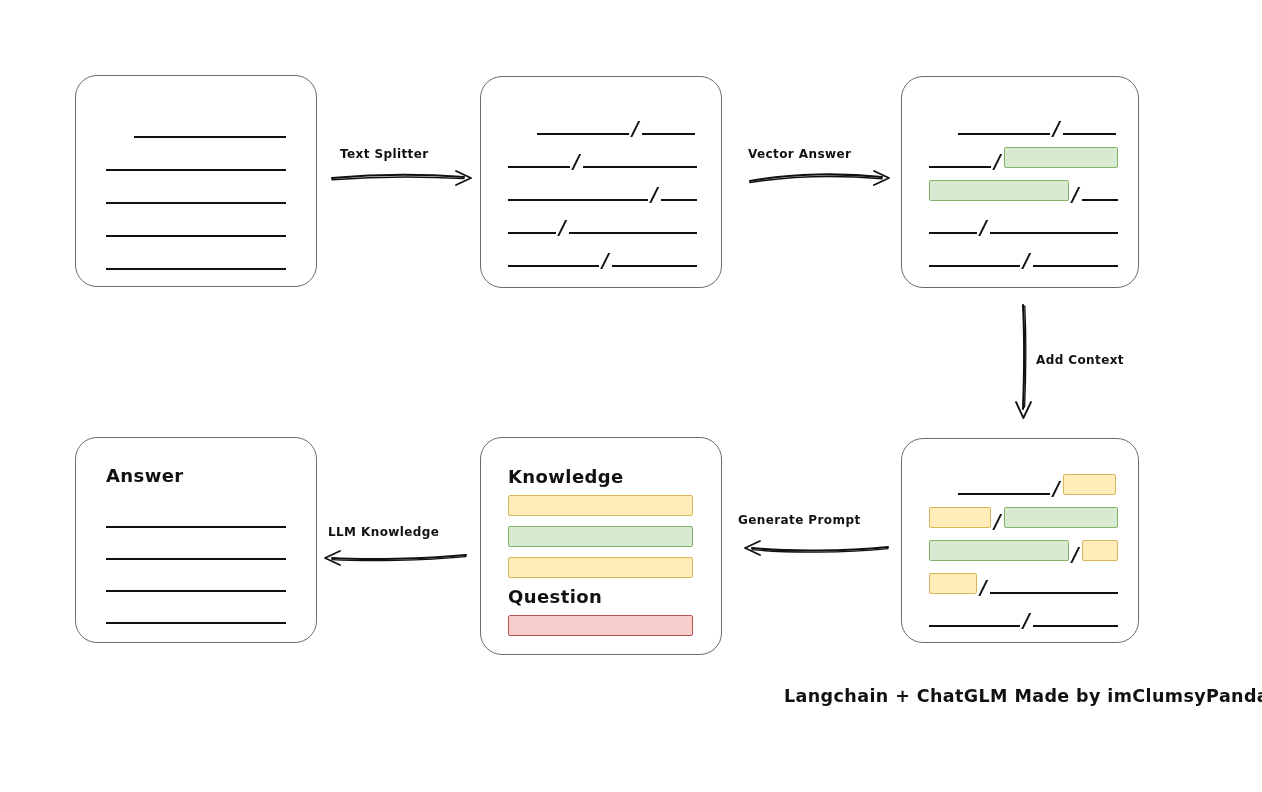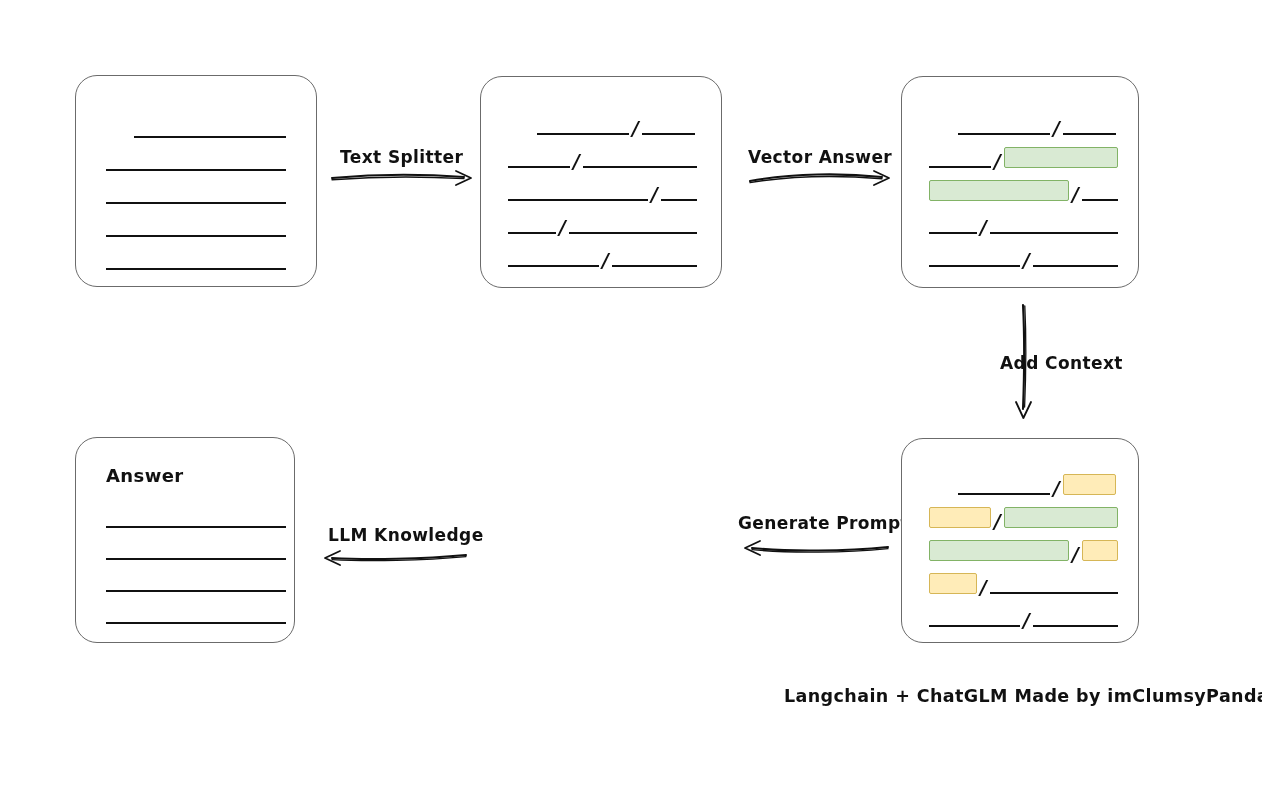--- a/index.html
+++ b/index.html
@@ -71,21 +71,21 @@
     letter-spacing: 0.4px;
     color: #111111;
     white-space: nowrap;
   }
   .box-title {
     position: absolute;
     font-size: 18px;
   }
   .arrow-label {
     position: absolute;
-    font-size: 17px;
+    font-size: 12px;
   }
   .footer-label {
     position: absolute;
     font-size: 17.5px;
   }
   .arrow-svg { position: absolute; overflow: visible; }
   .stack-bars { position: absolute; }
 </style>
 </head>
 <body>
@@ -184,23 +184,23 @@
           <span class="seg" style="width: 85px;"></span>
         </div>
       </div>
   </div>
 
   <svg class="arrow-svg" style="left:1008px; top:303px;" width="36" height="118" viewBox="0 0 36 118">
     <path d="M15,2 C17,40 16,80 15,106" fill="none" stroke="#111" stroke-width="2.1" stroke-linecap="round"></path>
     <path d="M16.8,3 C18.6,40 17.6,80 16.6,104" fill="none" stroke="#111" stroke-width="1.3" stroke-linecap="round"></path>
     <path d="M8,99 L15.4,115 L23,99" fill="none" stroke="#111" stroke-width="1.8" stroke-linejoin="round" stroke-linecap="round"></path>
   </svg>
-  <div class="arrow-label hand" style="left:1000px; top:353px;">Add Context</div>
-
-  <div class="box" id="node-answer" style="left:75px; top:437px; width:220px; height:206px;">
+  <div class="arrow-label hand" style="left:1036px; top:353px;">Add Context</div>
+
+  <div class="box" id="node-answer" style="left:75px; top:437px; width:242px; height:206px;">
     <div class="box-title hand" style="left:30px; top:27px;">Answer</div>
     <div class="lines" id="answer-lines">
         <div class="row" style="left: 30px; top: 68px;">
           <span class="seg" style="width: 180px;"></span>
         </div>
         <div class="row" style="left: 30px; top: 100px;">
           <span class="seg" style="width: 180px;"></span>
         </div>
         <div class="row" style="left: 30px; top: 132px;">
           <span class="seg" style="width: 180px;"></span>
@@ -211,20 +211,32 @@
       </div>
   </div>
 
   <div class="arrow-label hand" style="left:328px; top:525px;">LLM Knowledge</div>
   <svg class="arrow-svg" style="left:318px; top:545px;" width="150" height="26" viewBox="0 0 150 26">
     <path d="M148,10 C105,14 50,15 14,13" fill="none" stroke="#111" stroke-width="2.1" stroke-linecap="round"></path>
     <path d="M148,11.6 C105,15.6 50,16.6 14,14.6" fill="none" stroke="#111" stroke-width="1.3" stroke-linecap="round"></path>
     <path d="M22,6 L7,13 L22,20" fill="none" stroke="#111" stroke-width="1.8" stroke-linejoin="round" stroke-linecap="round"></path>
   </svg>
 
+  <div class="box" id="node-prompt" style="left:480px; top:437px; width:242px; height:218px;">
+    <div class="box-title hand" style="left:27px; top:28px;">Knowledge</div>
+    <div class="stack-bars" id="knowledge-bars" style="left:27px; top:57px; width:190px;">
+        <span class="chip yellow" style="width: 185px; position: absolute; left: 0px; top: 0px;"></span>
+        <span class="chip green" style="width: 185px; position: absolute; left: 0px; top: 31px;"></span>
+        <span class="chip yellow" style="width: 185px; position: absolute; left: 0px; top: 62px;"></span>
+      </div>
+    <div class="box-title hand" style="left:27px; top:148px;">Question</div>
+    <div class="stack-bars" id="question-bars" style="left:27px; top:177px; width:190px;">
+        <span class="chip red" style="width: 185px; position: absolute; left: 0px; top: 0px;"></span>
+      </div>
+  </div>
 
   <div class="arrow-label hand" style="left:738px; top:513px;">Generate Prompt</div>
   <svg class="arrow-svg" style="left:738px; top:535px;" width="155" height="26" viewBox="0 0 155 26">
     <path d="M150,12 C108,16 52,17 14,13" fill="none" stroke="#111" stroke-width="2.1" stroke-linecap="round"></path>
     <path d="M150,13.6 C108,17.6 52,18.6 14,14.6" fill="none" stroke="#111" stroke-width="1.3" stroke-linecap="round"></path>
     <path d="M22,6 L7,13 L22,20" fill="none" stroke="#111" stroke-width="1.8" stroke-linejoin="round" stroke-linecap="round"></path>
   </svg>
 
   <div class="box" id="node-context" style="left:901px; top:438px; width:238px; height:205px;">
     <div class="lines" id="context-lines">

